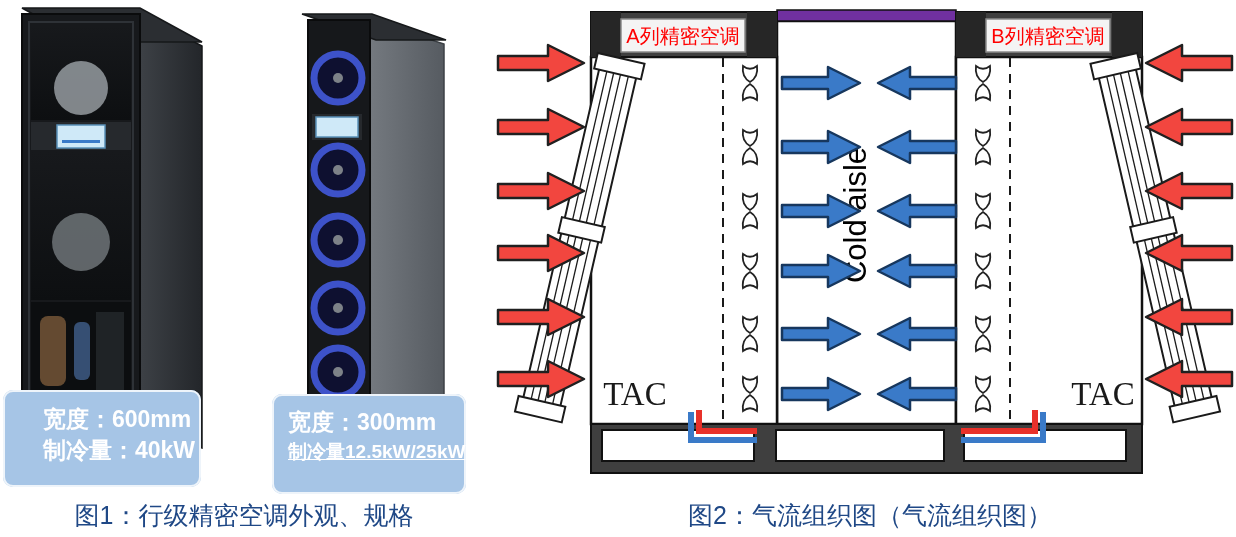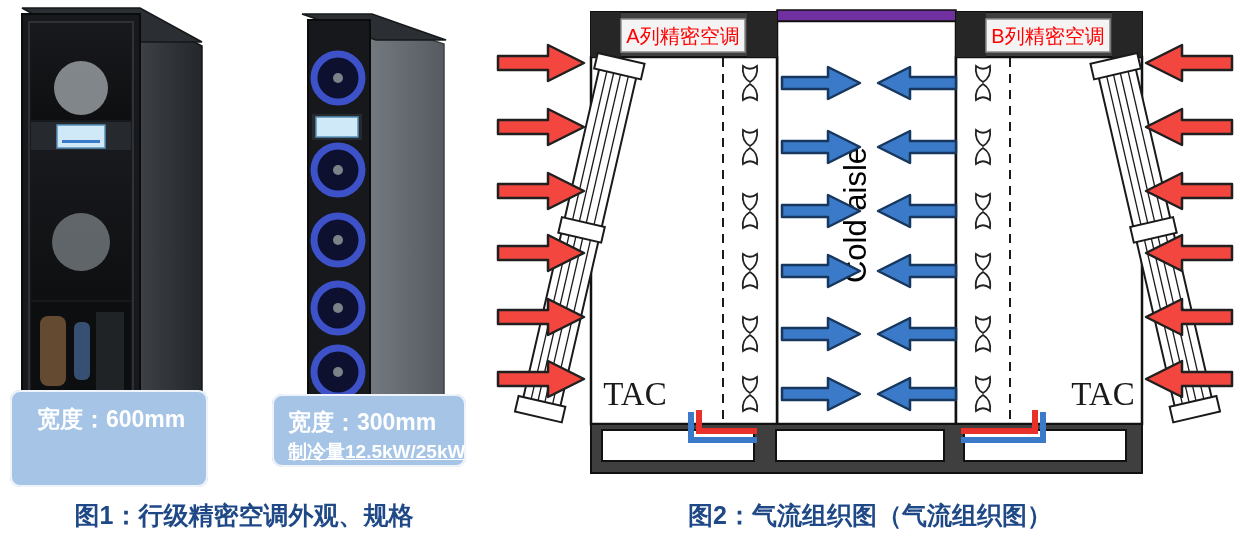--- a/index.html
+++ b/index.html
@@ -6,29 +6,29 @@
   #stage{
     position:relative;width:1236px;height:537px;background:#ffffff;overflow:hidden;
     font-family:"Liberation Sans",sans-serif;
   }
   .spec-label{
     position:absolute;background:#a6c5e6;border-radius:10px;color:#ffffff;
     font-weight:bold;box-shadow:0 0 0 2px #eef4fa inset;
   }
   .spec-label .l1{white-space:nowrap;}
   .spec-label .l2{white-space:nowrap;}
-  #spec1{left:10px;top:390px;width:198px;height:97px;padding:14px 0 0 27px;box-sizing:border-box;}
+  #spec1{left:3px;top:390px;width:198px;height:97px;padding:14px 0 0 40px;box-sizing:border-box;}
   #spec1 .l1{font-size:23px;line-height:1.35;}
   #spec1 .l2{font-size:23px;line-height:1.35;}
-  #spec2{left:272px;top:394px;width:194px;height:73px;padding:14px 0 0 16px;box-sizing:border-box;}
+  #spec2{left:272px;top:394px;width:194px;height:100px;padding:14px 0 0 16px;box-sizing:border-box;}
   #spec2 .l1{font-size:23px;line-height:1.3;}
   #spec2 .l2{font-size:19px;line-height:1.5;text-decoration:underline;}
   .caption{
     position:absolute;top:499px;width:488px;text-align:center;
-    color:#1f4886;font-weight:bold;font-size:25px;white-space:nowrap;
+    color:#1f4886;font-weight:normal;font-size:25px;white-space:nowrap;
   }
   #caption1{left:0px;}
   #caption2{left:626px;}
   svg{position:absolute;top:0;left:0;}
   #photos-svg{left:0;top:0;}
   #airflow-svg{left:488px;top:0;}
   text{font-family:"Liberation Sans",sans-serif;}
   .tac-text{font-family:"Liberation Serif",serif;font-size:33px;fill:#1a1a1a;}
   .aisle-text{font-size:31px;fill:#000000;}
   .plate-text{font-size:20px;fill:#ff0000;}
@@ -98,20 +98,21 @@
           <circle cx="338" cy="78" r="5" fill="#7d8288"></circle>
         </g>
         </g>
       <rect x="312" y="114" width="50" height="26" fill="#26292d"></rect>
       <rect x="316" y="117" width="42" height="20" fill="#cfe9f8" stroke="#5a90b8" stroke-width="1.5"></rect>
     </g>
   </svg>
 
   <div id="spec1" class="spec-label">
     <div class="l1">宽度：600mm</div>
+    <div class="l2">制冷量：40kW</div>
   </div>
   <div id="spec2" class="spec-label">
     <div class="l1">宽度：300mm</div>
     <div class="l2">制冷量12.5kW/25kW</div>
   </div>
 
   <svg id="airflow-svg" width="748" height="492" viewBox="488 0 748 492">
     <defs>
       <path id="red-arrow" d="M0 -7 L50 -7 L50 -18 L86 0 L50 18 L50 7 L0 7 Z" fill="#f2463f" stroke="#202020" stroke-width="2.5" stroke-linejoin="round"></path>
       <path id="blue-arrow" d="M0 -6 L46 -6 L46 -16 L78 0 L46 16 L46 6 L0 6 Z" fill="#3a7ac8" stroke="#17375e" stroke-width="2.5" stroke-linejoin="round"></path>

